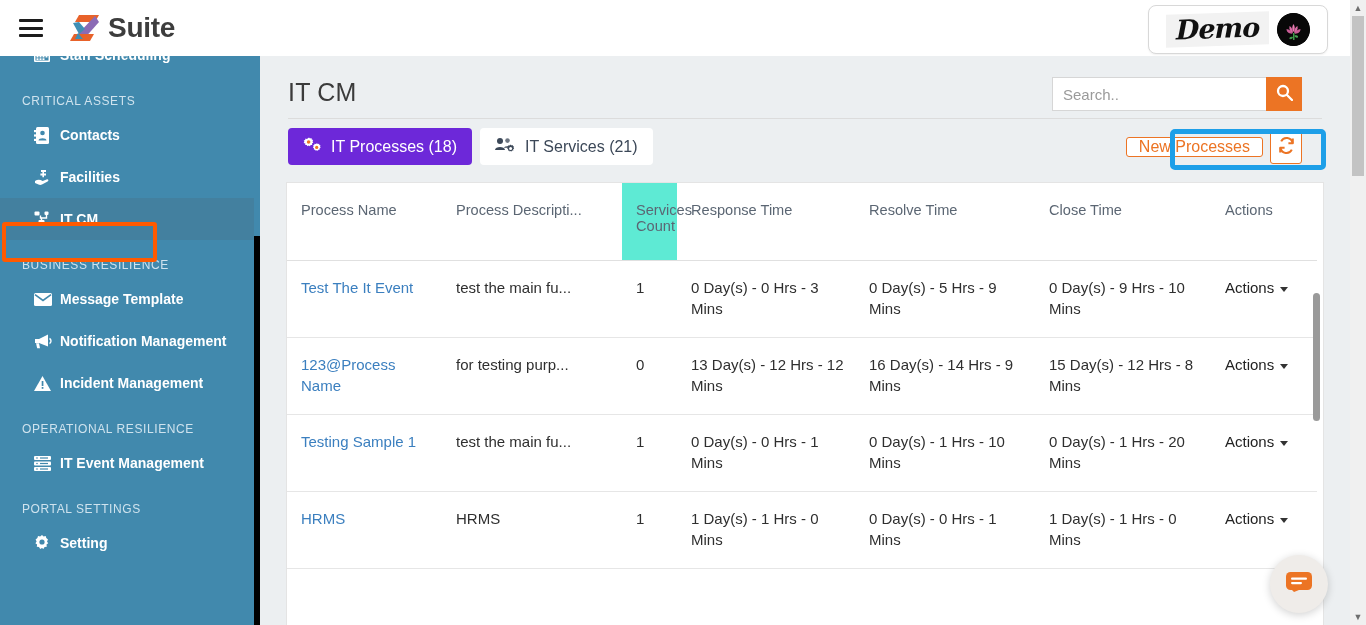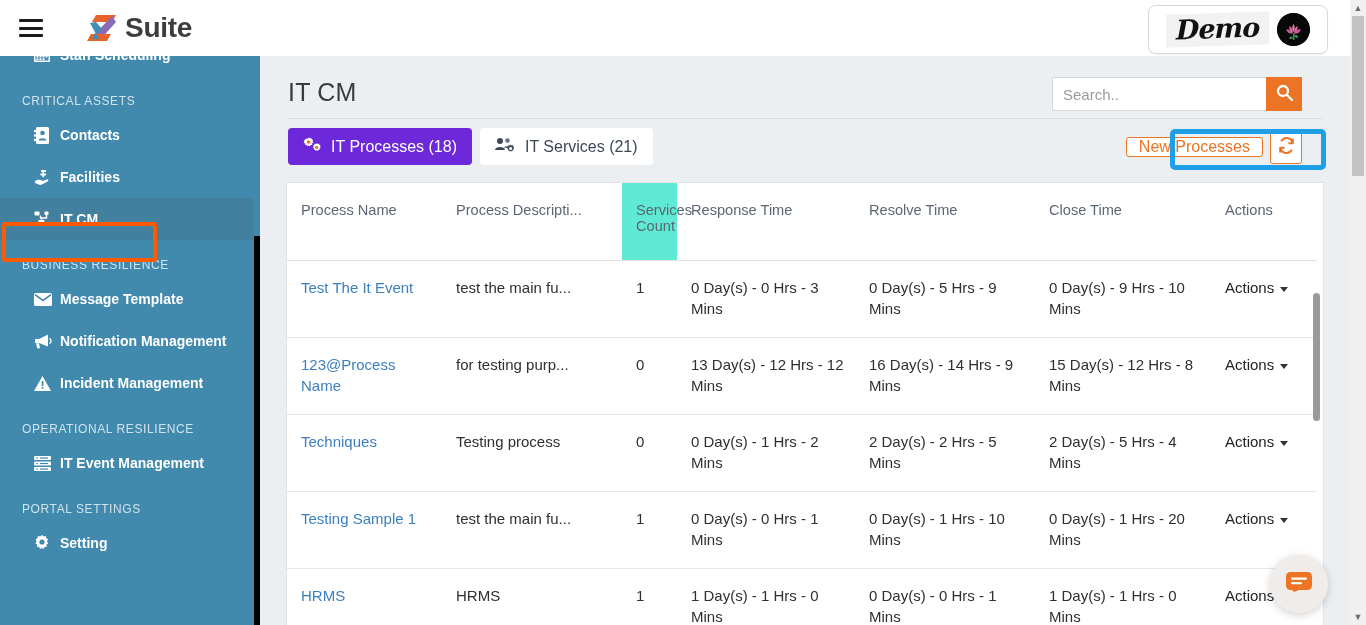--- a/index.html
+++ b/index.html
@@ -8,21 +8,21 @@
     overflow: hidden;
     font-family: "Liberation Sans", sans-serif;
     background: #ffffff;
   }
   #app { position: relative; width: 1366px; height: 625px; background:#eceff1; }
 
   
   .topbar {
     position: absolute; top:0; left:0; width:1366px; height:56px;
     background:#ffffff; z-index: 40;
-    display:flex; align-items:center;gap:17px;
+    display:flex; align-items:center;
   }
   .hamburger { margin-left:19px; width:24px; height:18px; display:flex; flex-direction:column; justify-content:space-between; cursor:pointer; }
   .hamburger span { display:block; height:3px; background:#1c1c1c; border-radius:1px; }
   .brand { display:flex; align-items:center; margin-left:26px; }
   .brand-mark { position:relative; width:36px; height:32px; }
   .brand-mark svg { display:block; }
   .brand-text { font-size:28px; font-weight:bold; color:#3d3d3d; letter-spacing:-0.3px; margin-left:3px; }
 
   .demo-box {
     position:absolute; right:38px; top:5px;
@@ -426,29 +426,20 @@
             <tr>
               <td class="link"><a>123@Process Name</a></td>
               <td>for testing purp...</td>
               <td class="num">0</td>
               <td>13 Day(s) - 12 Hrs - 12 Mins</td>
               <td>16 Day(s) - 14 Hrs - 9 Mins</td>
               <td>15 Day(s) - 12 Hrs - 8 Mins</td>
               <td><span class="actions-cell"><span>Actions</span><i class="caret"></i></span></td>
             </tr>
             <tr>
-              <td class="link"><a>Techniques</a></td>
-              <td>Testing process</td>
-              <td class="num">0</td>
-              <td>0 Day(s) - 1 Hrs - 2 Mins</td>
-              <td>2 Day(s) - 2 Hrs - 5 Mins</td>
-              <td>2 Day(s) - 5 Hrs - 4 Mins</td>
-              <td><span class="actions-cell"><span>Actions</span><i class="caret"></i></span></td>
-            </tr>
-            <tr>
               <td class="link"><a>Testing Sample 1</a></td>
               <td>test the main fu...</td>
               <td class="num">1</td>
               <td>0 Day(s) - 0 Hrs - 1 Mins</td>
               <td>0 Day(s) - 1 Hrs - 10 Mins</td>
               <td>0 Day(s) - 1 Hrs - 20 Mins</td>
               <td><span class="actions-cell"><span>Actions</span><i class="caret"></i></span></td>
             </tr>
             <tr>
               <td class="link"><a>HRMS</a></td>

